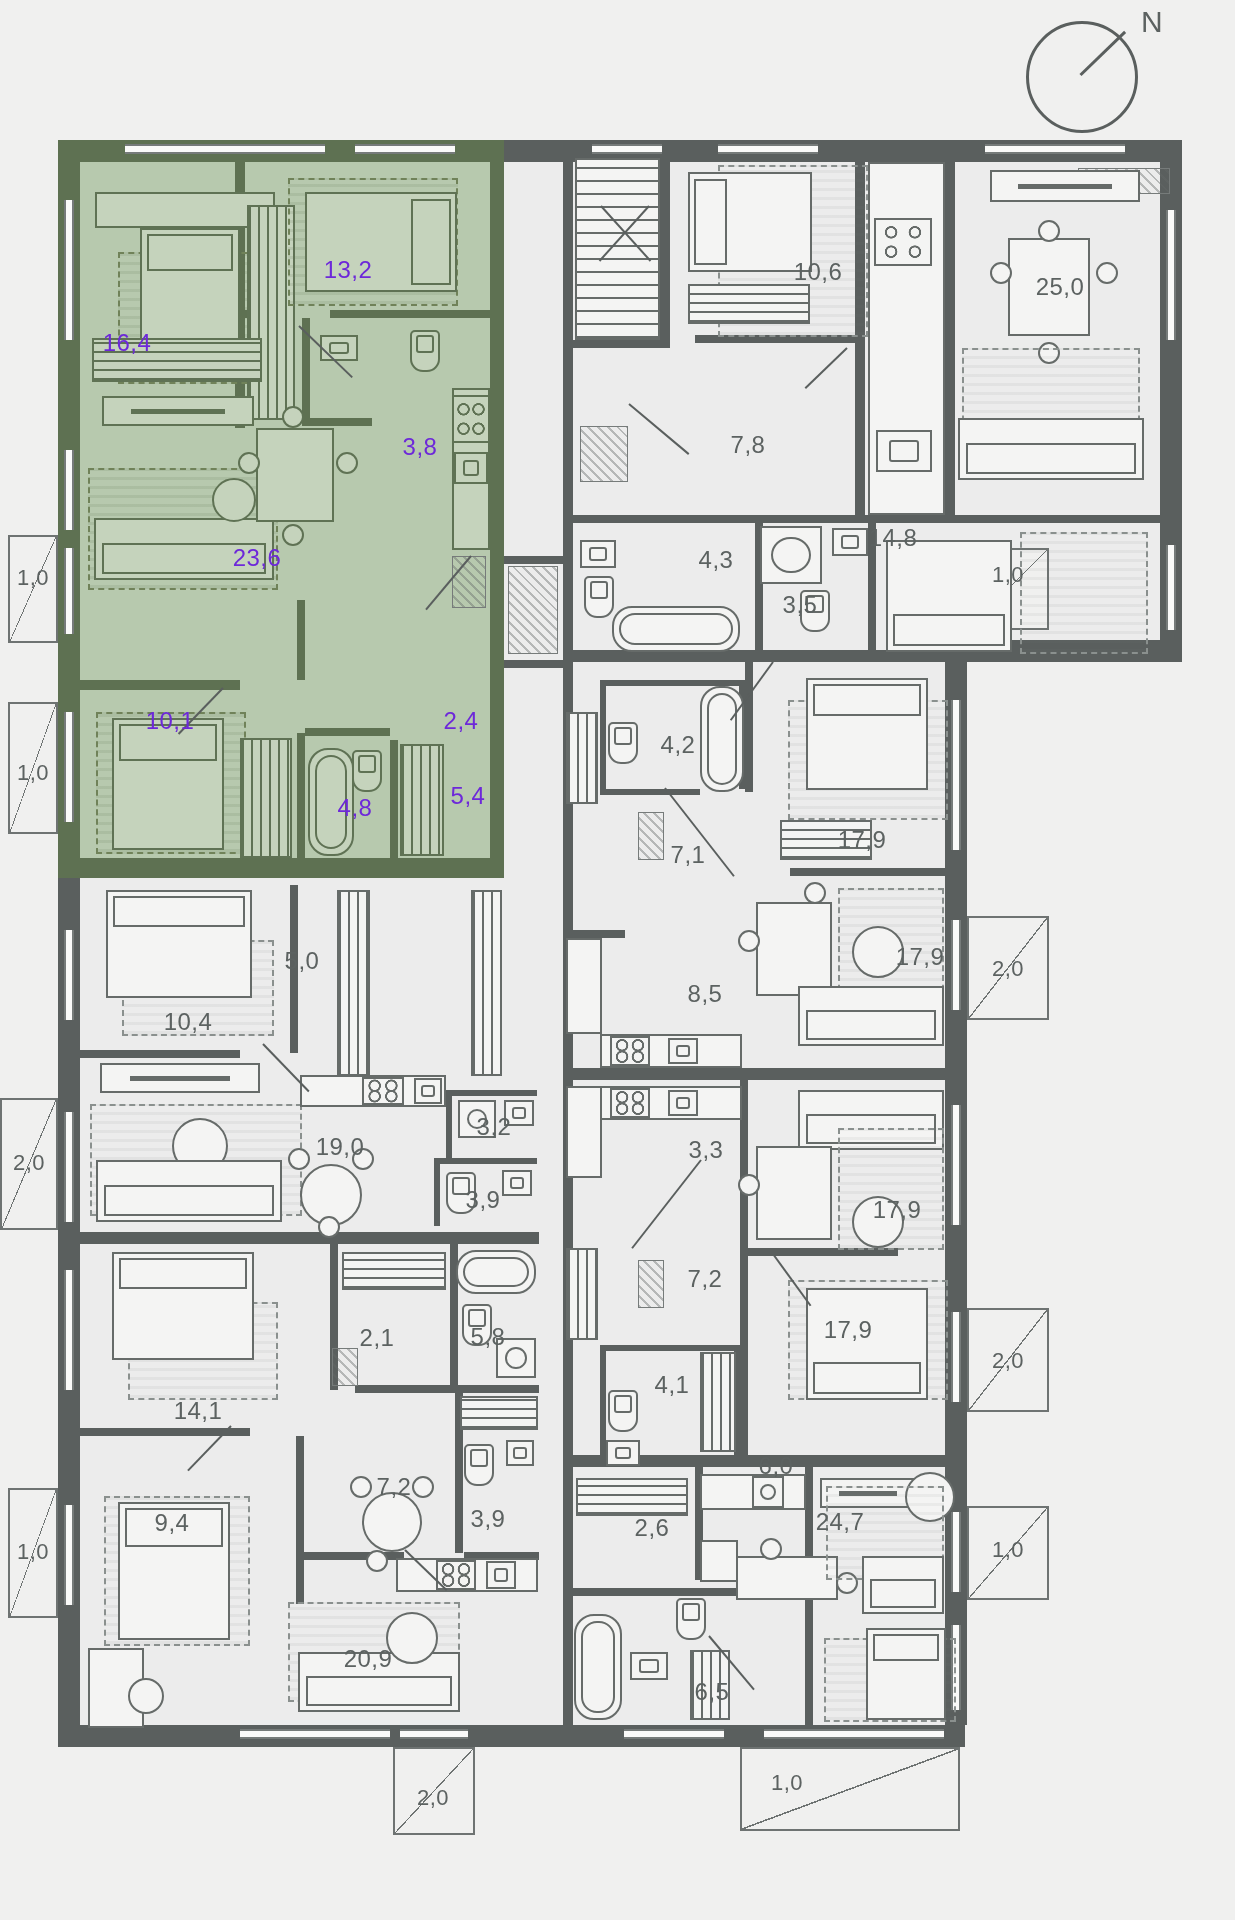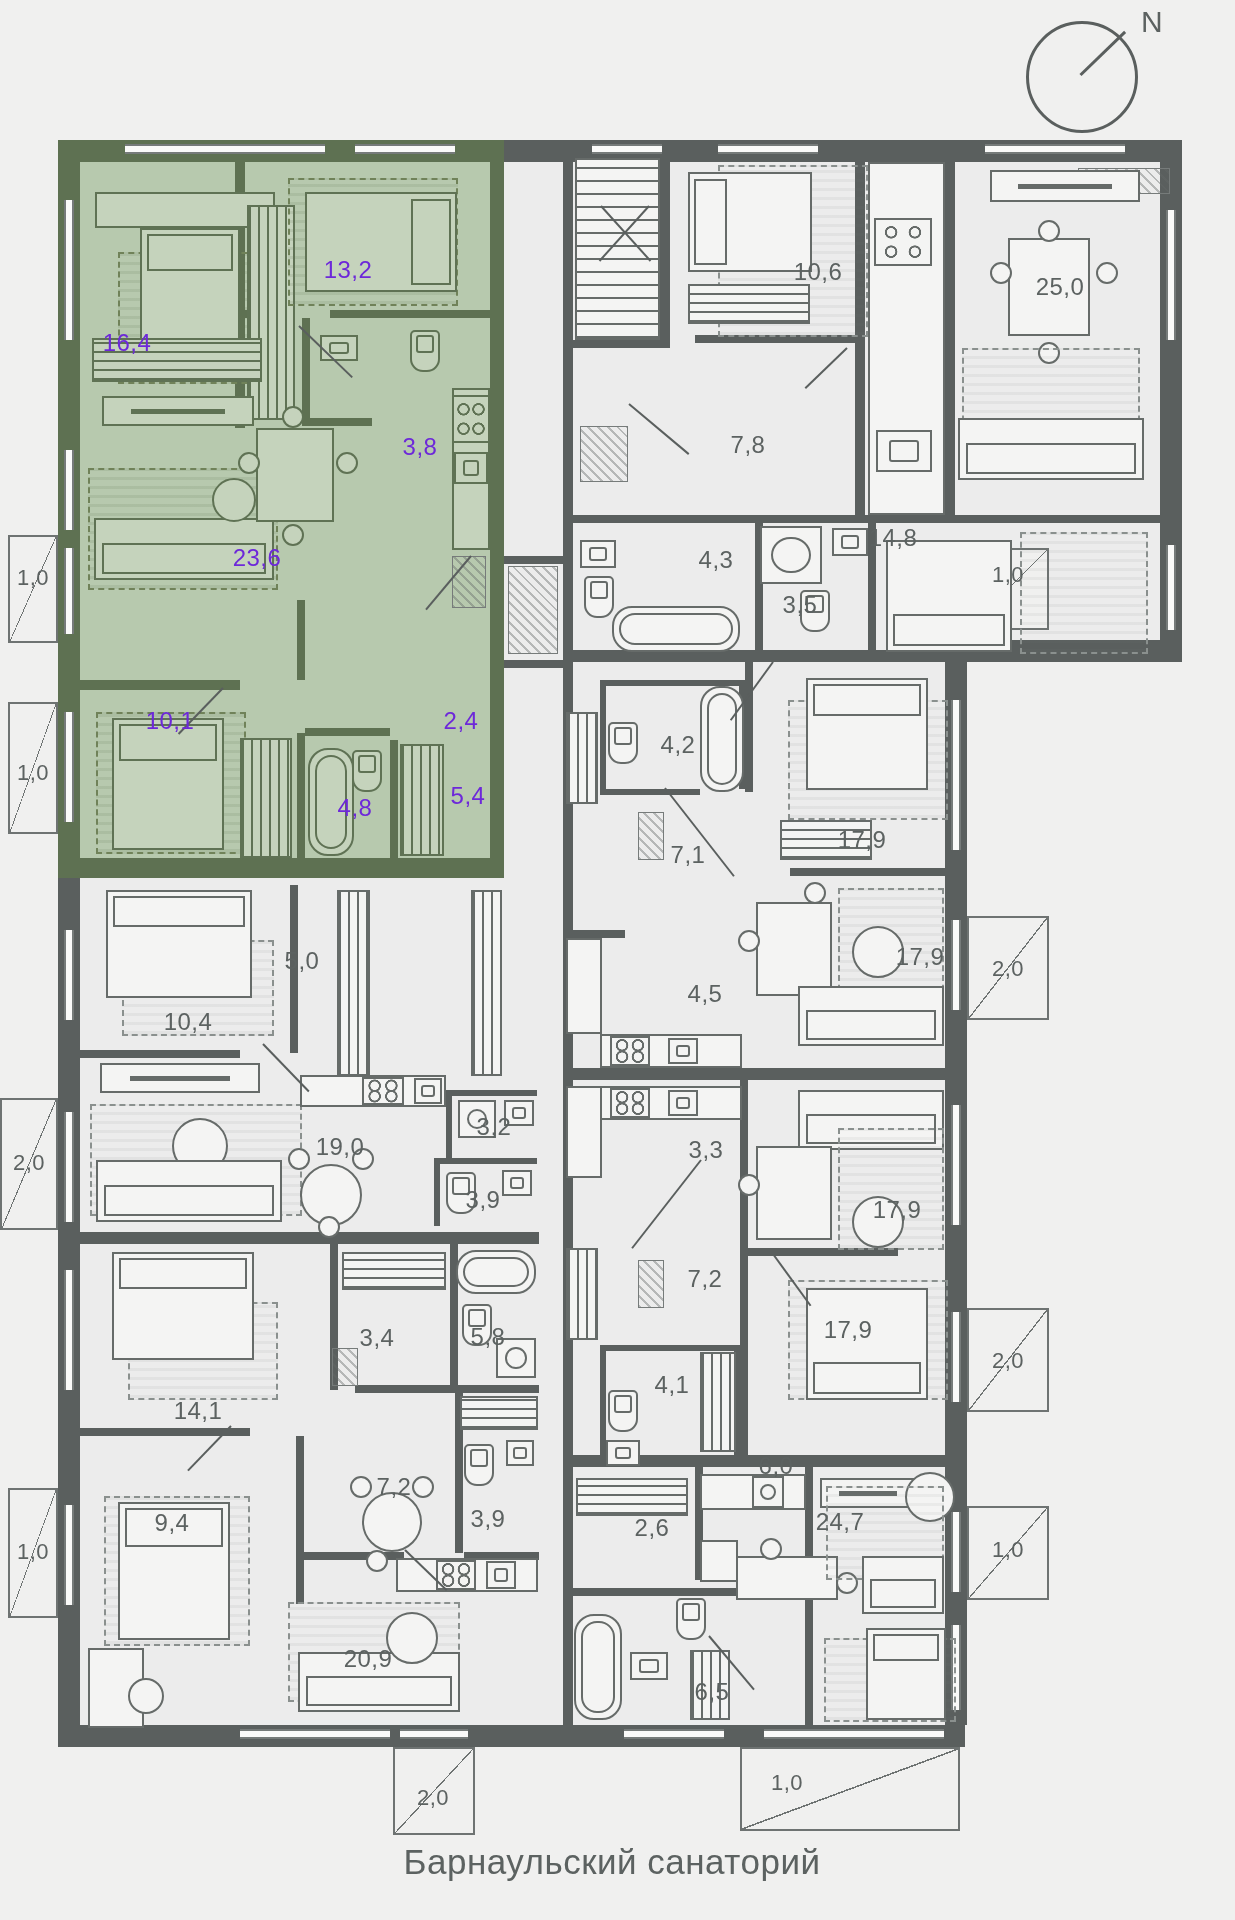--- a/index.html
+++ b/index.html
@@ -40,21 +40,20 @@
   .stairs{position:absolute;color:#666b69;border:2px solid currentColor;background-image:repeating-linear-gradient(0deg,currentColor 0 2px,transparent 2px 13px);box-sizing:border-box;background-color:#f4f4f3;}
   .sw{position:absolute;width:2px;background:#5a5f5e;transform-origin:top center;}
   .compass{position:absolute;border:3px solid #5a5f5e;border-radius:50%;background:transparent;}
   .needle{position:absolute;width:3px;background:#5a5f5e;transform-origin:50% 100%;}
 </style>
 </head>
 <body>
 
 <div id="plan">
 
-  <div class="lbl" style="left:612px;top:1862px;font-size:35px">Барнаульский санаторий</div>
   <div class="compass" style="left:1026px;top:21px;width:106px;height:106px"></div>
   <div class="needle" style="left:1079px;top:13px;height:62px;transform:rotate(46deg)"></div>
   <div class="lbl" style="left:1152px;top:22px;font-size:30px">N</div>
 
   <div class="floor" style="left:80px;top:162px;width:1082px;height:490px"></div>
   <div class="floor" style="left:80px;top:652px;width:867px;height:1073px"></div>
   <div class="gfloor" style="left:80px;top:162px;width:412px;height:700px"></div>
 
   <div class="balc" style="left:8px;top:535px;width:50px;height:108px"></div>
   <div class="balc" style="left:8px;top:702px;width:50px;height:132px"></div>
@@ -342,41 +341,41 @@
   <div class="lbl sm" style="left:33px;top:773px">1,0</div>
 
   <div class="lbl" style="left:188px;top:1022px">10,4</div>
   <div class="lbl" style="left:302px;top:961px">5,0</div>
   <div class="lbl" style="left:340px;top:1147px">19,0</div>
   <div class="lbl" style="left:494px;top:1127px">3,2</div>
   <div class="lbl" style="left:483px;top:1200px">3,9</div>
   <div class="lbl sm" style="left:29px;top:1163px">2,0</div>
 
   <div class="lbl" style="left:198px;top:1411px">14,1</div>
-  <div class="lbl" style="left:377px;top:1338px">3,4</div>
+  <div class="lbl" style="left:377px;top:1338px">2,1</div>
   <div class="lbl" style="left:488px;top:1337px">5,8</div>
   <div class="lbl" style="left:394px;top:1487px">7,2</div>
   <div class="lbl" style="left:488px;top:1519px">3,9</div>
   <div class="lbl" style="left:172px;top:1523px">9,4</div>
   <div class="lbl" style="left:368px;top:1659px">20,9</div>
   <div class="lbl sm" style="left:33px;top:1552px">1,0</div>
   <div class="lbl sm" style="left:433px;top:1798px">2,0</div>
 
   <div class="lbl" style="left:818px;top:272px">10,6</div>
   <div class="lbl" style="left:1060px;top:287px">25,0</div>
   <div class="lbl" style="left:748px;top:445px">7,8</div>
   <div class="lbl" style="left:716px;top:560px">4,3</div>
   <div class="lbl" style="left:800px;top:670px;top:605px">3,5</div>
   <div class="lbl" style="left:893px;top:538px">14,8</div>
   <div class="lbl sm" style="left:1008px;top:575px">1,0</div>
 
   <div class="lbl" style="left:678px;top:745px">4,2</div>
   <div class="lbl" style="left:862px;top:840px">17,9</div>
   <div class="lbl" style="left:688px;top:855px">7,1</div>
-  <div class="lbl" style="left:705px;top:994px">4,5</div>
+  <div class="lbl" style="left:705px;top:994px">8,5</div>
   <div class="lbl" style="left:920px;top:957px">17,9</div>
   <div class="lbl sm" style="left:1008px;top:969px">2,0</div>
 
   <div class="lbl" style="left:706px;top:1150px">3,3</div>
   <div class="lbl" style="left:897px;top:1210px">17,9</div>
   <div class="lbl" style="left:705px;top:1279px">7,2</div>
   <div class="lbl" style="left:848px;top:1330px">17,9</div>
   <div class="lbl" style="left:672px;top:1385px">4,1</div>
   <div class="lbl sm" style="left:1008px;top:1361px">2,0</div>
 

